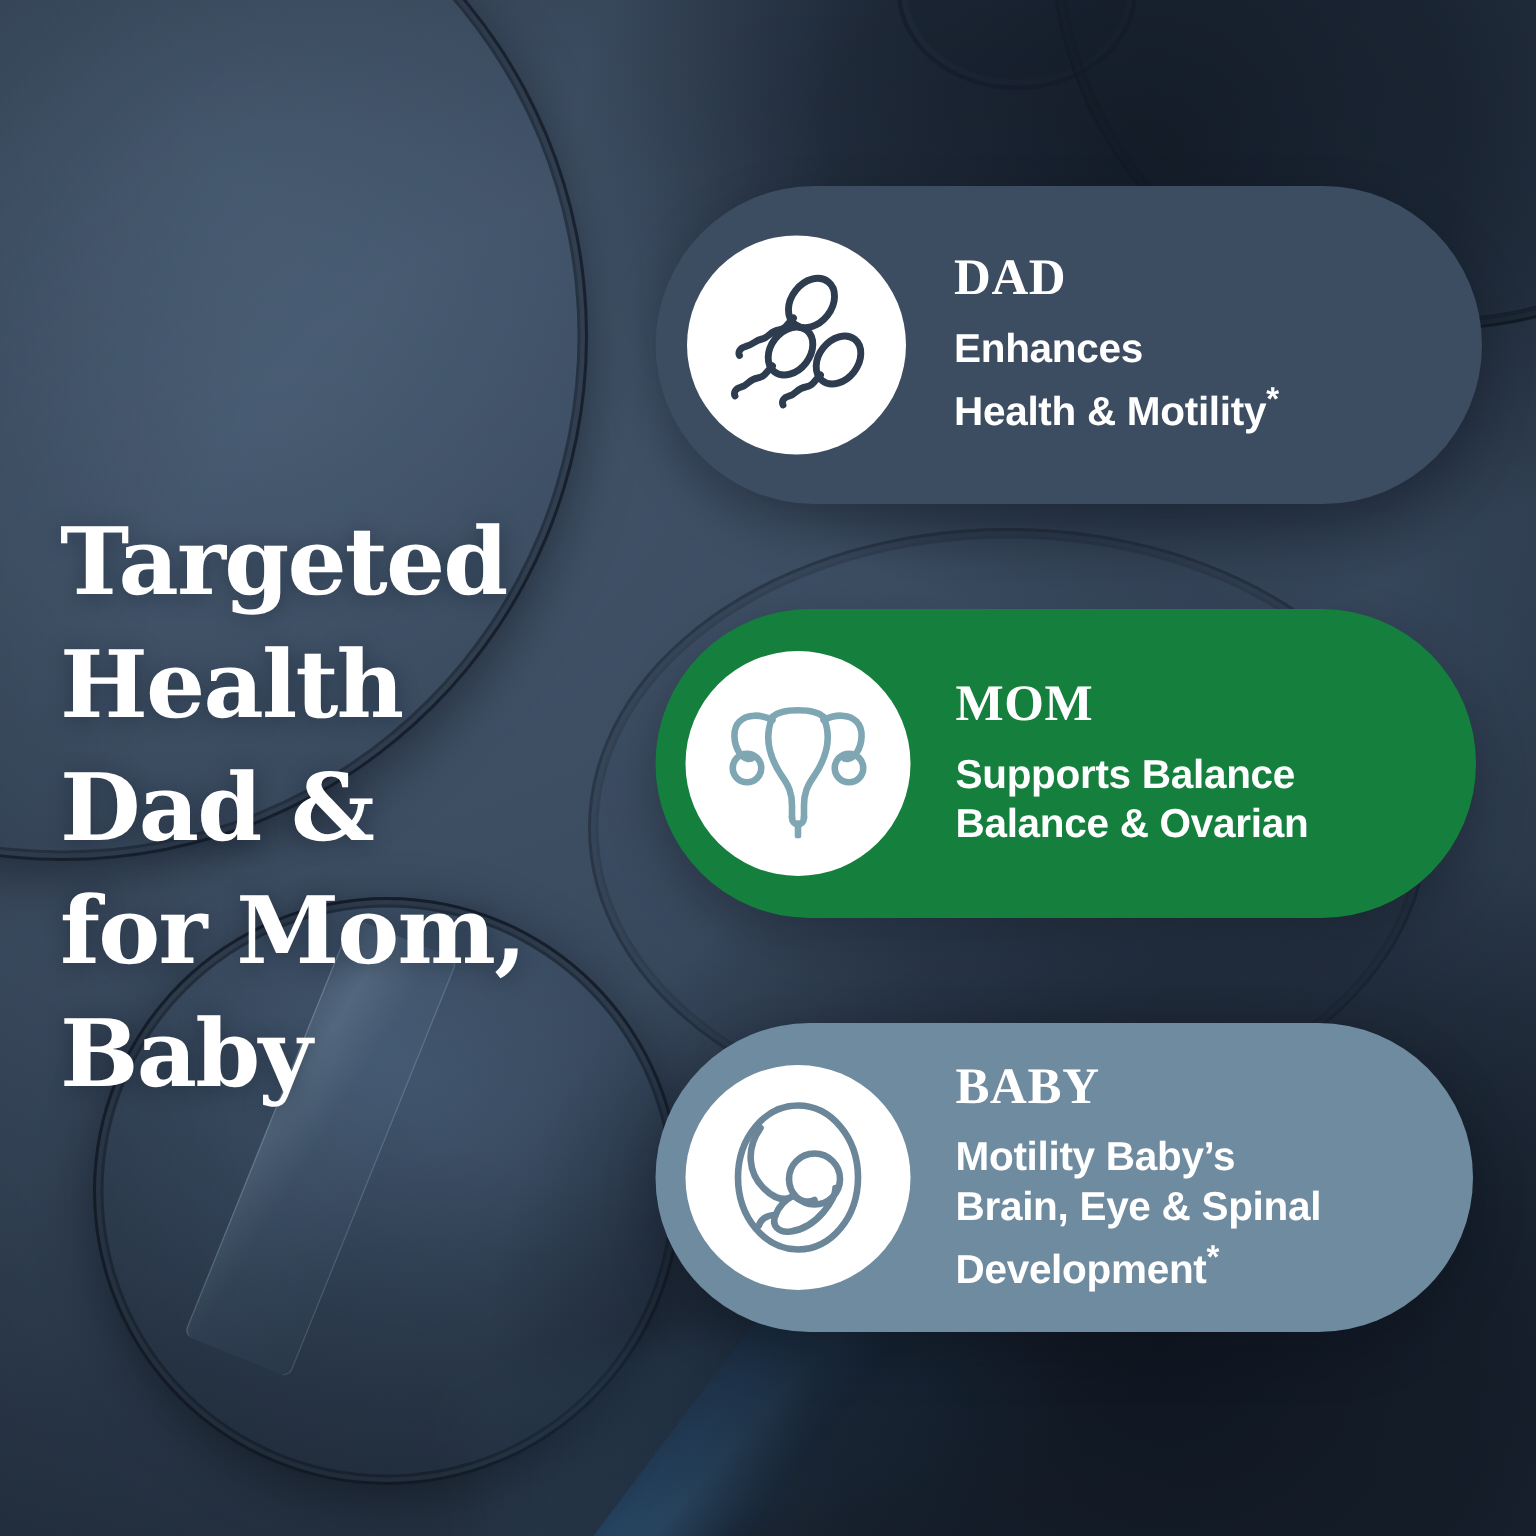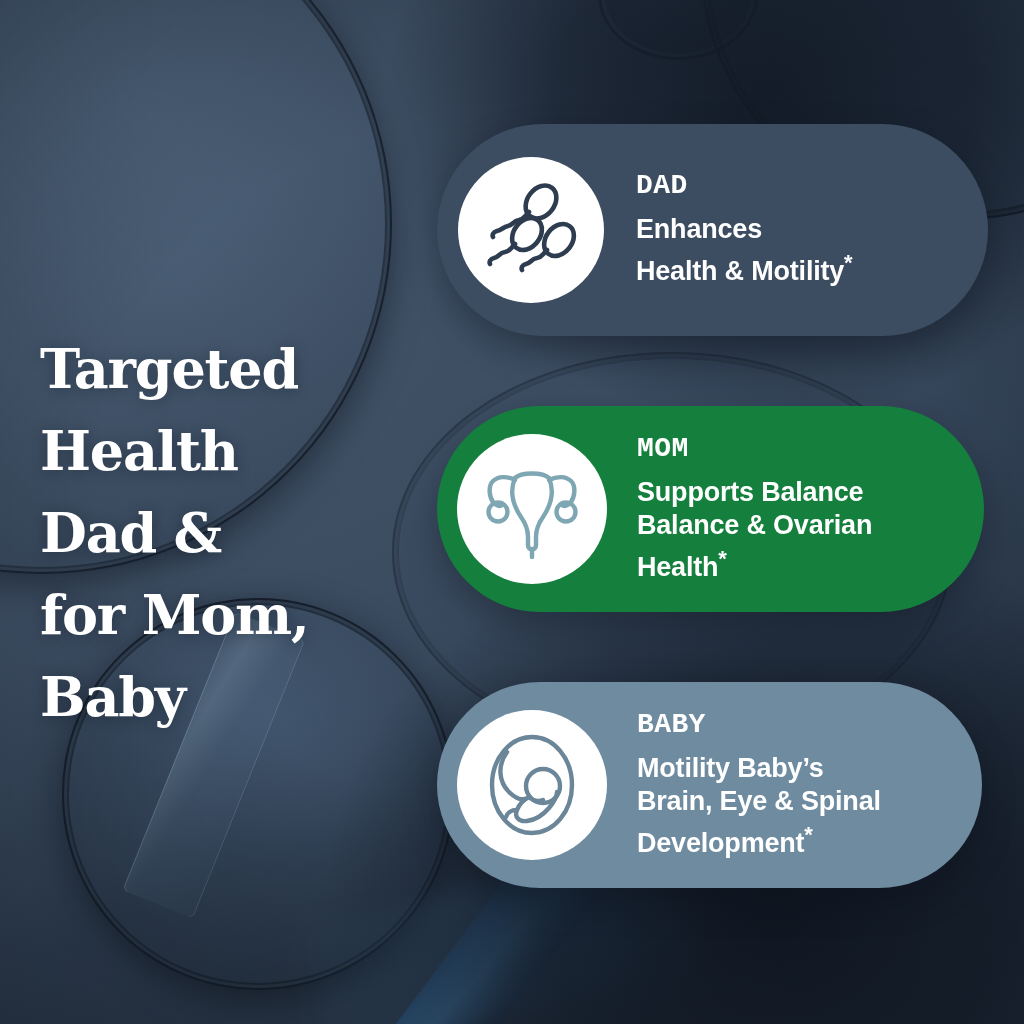--- a/index.html
+++ b/index.html
@@ -224,21 +224,21 @@
 
   
   #headline {
     position: absolute;
     left: 40px;
     top: 292px;
     width: 390px;
     color: #ffffff;
     font-family: "DejaVu Serif", "Liberation Serif", serif;
     font-weight: bold;
-    font-size: 54px;
+    font-size: 62px;
     line-height: 82px;
     letter-spacing: -1.2px;
     text-shadow: 0 2px 14px rgba(10,18,28,0.35);
   }
   #headline .hl-line {
     display: block;
     white-space: nowrap;
   }
 
   
@@ -279,23 +279,23 @@
 
   .pill-icon-wrap svg { display: block; }
 
   .pill-text {
     flex: 1 1 auto;
     padding-left: 34px;
     padding-right: 20px;
     color: #ffffff;
   }
   .pill-title {
-    font-family: Liberation Mono, monospace;
+    font-family: Liberation Serif, serif;
     font-weight: bold;
-    font-size: 28px;
+    font-size: 34px;
     letter-spacing: 0.4px;
     line-height: 1;
     margin-bottom: 13px;
   }
   .pill-desc {
     font-family: Liberation Sans, sans-serif;
     font-weight: bold;
     font-size: 27px;
     line-height: 33px;
     letter-spacing: -0.2px;
@@ -409,21 +409,20 @@
               <circle cx="87" cy="53" r="9.5"></circle>
             </g>
           </svg>
         </span>
       </div>
       <div class="pill-text">
         <div class="pill-title">MOM</div>
         <div class="pill-desc">
           <span class="ln">Supports Balance</span>
           <span class="ln">Balance &amp; Ovarian</span>
-          <span class="ln"><span>Health</span><span class="star">*</span></span>
         </div>
       </div>
     </div>
 
     <div class="pill" id="pill-baby">
       <div class="pill-icon-wrap">
         <span>
           <svg width="110" height="110" viewBox="0 0 110 110" fill="none">
             <g stroke="#6b8599" stroke-width="4.4" stroke-linecap="round" stroke-linejoin="round" fill="none">
 

